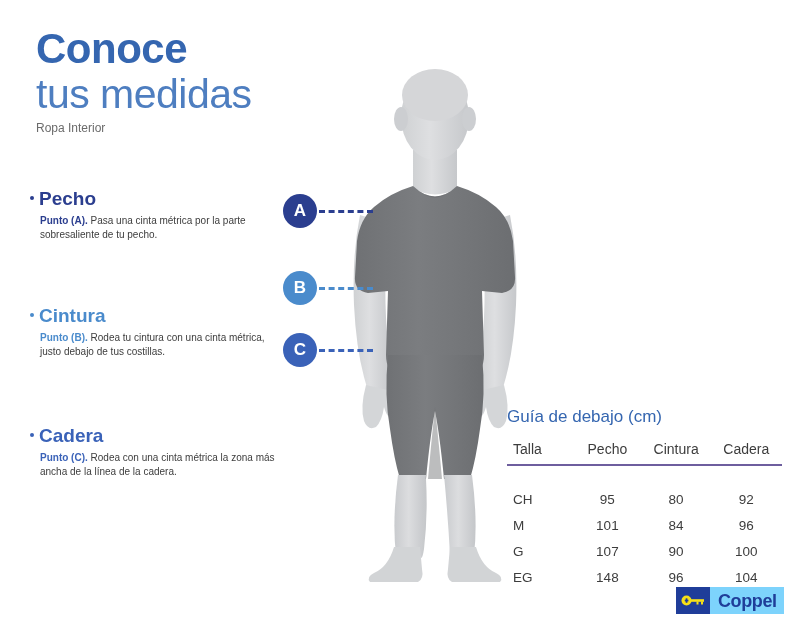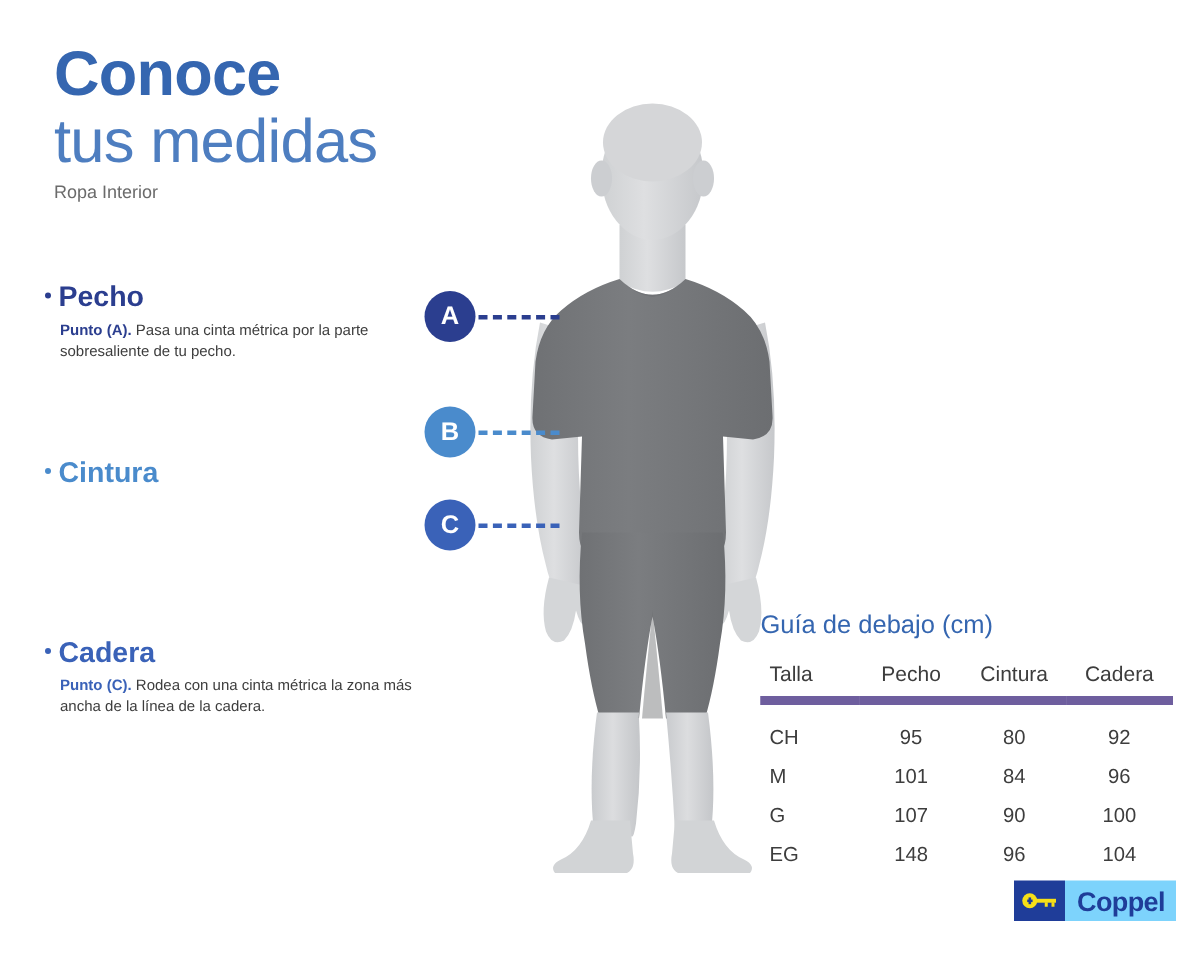--- a/index.html
+++ b/index.html
@@ -140,29 +140,29 @@
     border-collapse: collapse;
     width: 275px;
     font-size: 13.5px;
     color: #3d3d3d;
   }
   #size-table thead th {
     font-weight: normal;
     font-size: 14px;
     color: #3d3d3d;
     padding: 0 0 7px 0;
-    border-bottom: 6px solid #000000;
+    border-bottom: 2px solid #000000;
   }
   #size-table thead th.col-size { text-align: left; padding-left: 6px; }
   #size-table tbody td {
     padding: 6px 0 5px 0;
     text-align: center;
   }
   #size-table tbody td.col-size { text-align: left; padding-left: 6px; }
-  #size-table tbody tr:first-child td { padding-top: 14px; }
+  #size-table tbody tr:first-child td { padding-top: 26px; }
   .c-size  { width: 24%; }
   .c-chest { width: 25%; }
   .c-waist { width: 25%; }
   .c-hip   { width: 26%; }
 
   
   #logo {
     position: absolute;
     left: 676px;
     top: 587px;
@@ -207,20 +207,23 @@
   </div>
   <div class="section-body">
     <span class="point-label" style="color: rgb(43, 62, 143);">Punto (A).</span><span> Pasa una cinta métrica por la parte sobresaliente de tu pecho.</span>
   </div>
 </div>
 
 <div class="section" id="section-cintura">
   <div class="section-heading" style="color: rgb(74, 139, 204);">
     <span class="bullet-dot" style="background: rgb(74, 139, 204);"></span>
     <span>Cintura</span>
+  </div>
+  <div class="section-body">
+    <span class="point-label" style="color: rgb(74, 139, 204);">Punto (B).</span><span>  Rodea tu cintura con una cinta métrica, justo debajo de tus costillas.</span>
   </div>
 </div>
 
 <div class="section" id="section-cadera">
   <div class="section-heading" style="color: rgb(58, 98, 184);">
     <span class="bullet-dot" style="background: rgb(58, 98, 184);"></span>
     <span>Cadera</span>
   </div>
   <div class="section-body">
     <span class="point-label" style="color: rgb(58, 98, 184);">Punto (C).</span><span> Rodea con una cinta métrica la zona más ancha de la línea de la cadera.</span>

